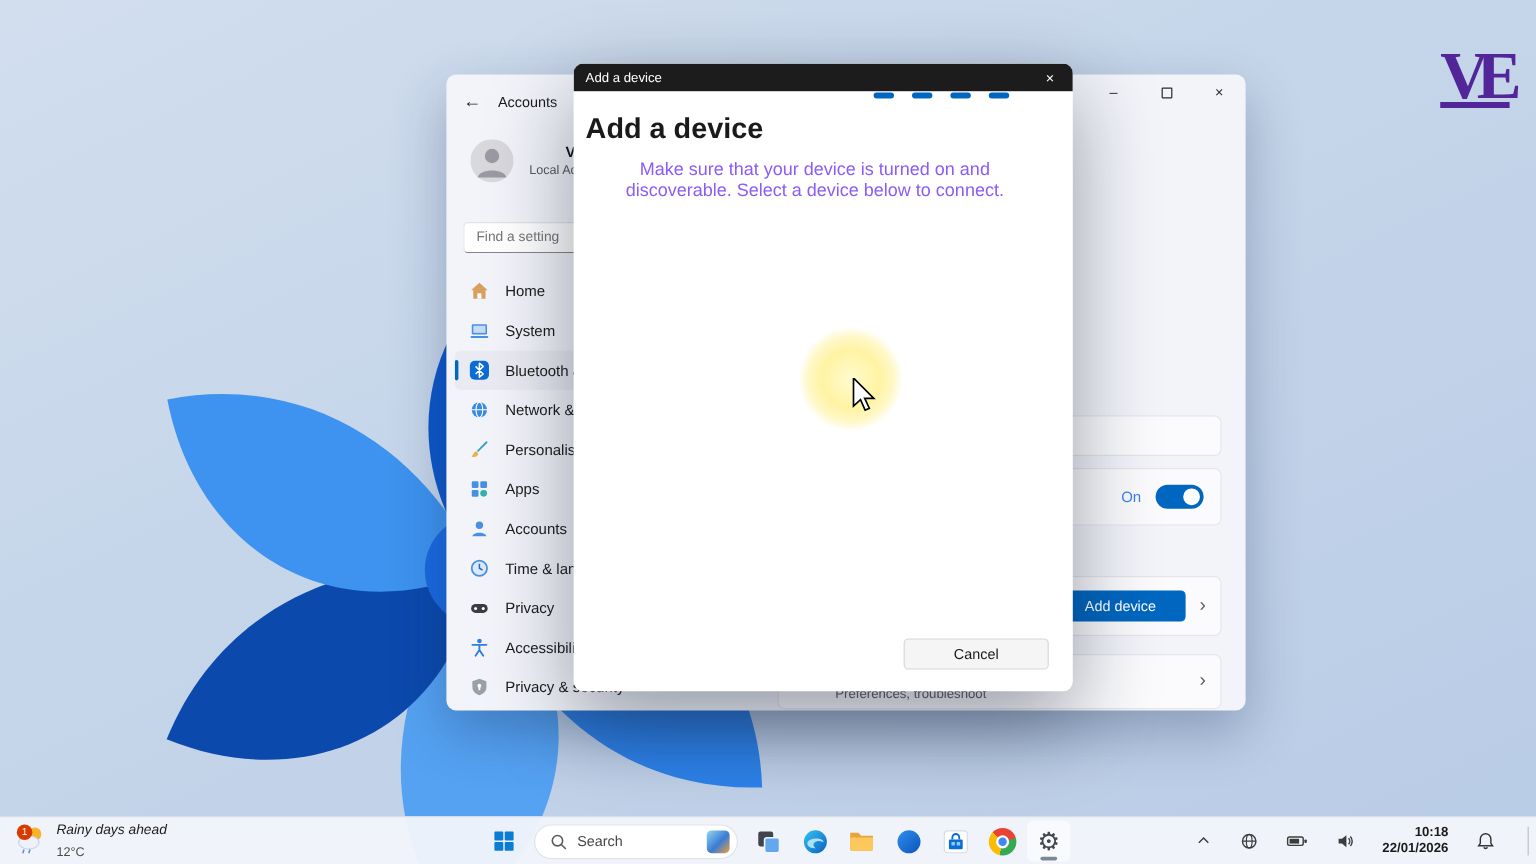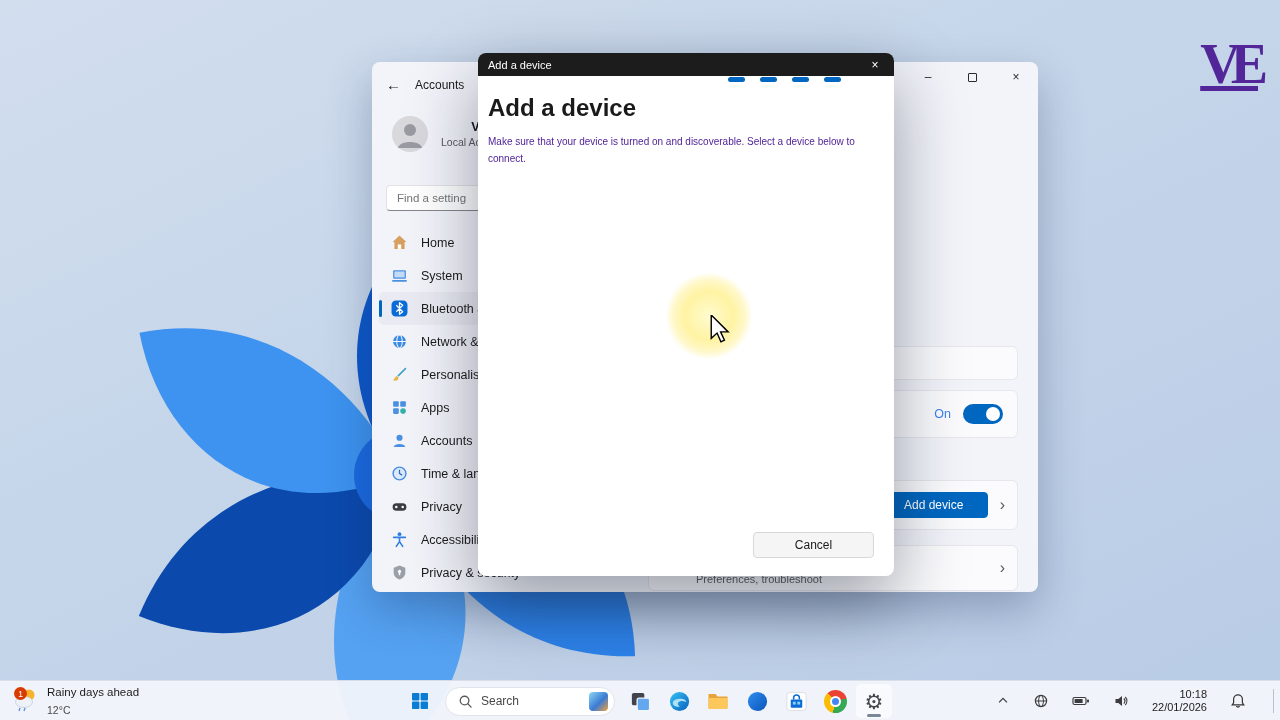--- a/index.html
+++ b/index.html
@@ -34,45 +34,45 @@
   .printers-sub { position:absolute; left:47px; bottom:5px; font-size:11px; color:#606060; }
   .printers-chev { position:absolute; right:12px; top:14px; }
 
   
   .dialog { position:absolute; left:478px; top:53px; width:416px; height:523px; border-radius:8px; background:#ffffff; box-shadow:0 26px 70px rgba(10,20,40,.40); z-index:20; overflow:hidden; }
   .dlg-titlebar { height:23px; background:#1c1c1c; color:#ffffff; font-size:11px; display:flex; align-items:center; padding-left:10px; position:relative; }
   .dlg-close { position:absolute; right:0; top:0; width:38px; height:23px; display:flex; align-items:center; justify-content:center; color:#ffffff; font-size:12px; }
   .progress-dots { position:absolute; left:0; top:23px; width:100%; height:8px; }
   .pdot { position:absolute; top:1px; width:17px; height:5px; border-radius:3px; background:#0067c0; }
   .dlg-heading { margin-top:18px; padding:0 24px 0 10px; font-size:24px; font-weight:600; color:#1a1a1a; }
-  .dlg-desc { margin-top:11px; padding:0 24px 0 10px; font-size:10px; color:#4c1d95; line-height:17px; max-width:444px; }
+  .dlg-desc { margin-top:11px; padding:0 24px 0 10px; font-size:15px; color:#8b5cf6; line-height:17px; max-width:444px;text-align:center; }
   .cancel-btn { position:absolute; right:20px; bottom:18px; width:121px; height:26px; background:#f5f5f5; border:1px solid #d8d8d8; border-radius:4px; font-size:12px; color:#1a1a1a; display:flex; align-items:center; justify-content:center; }
 
   
   .click-highlight { position:absolute; left:666px; top:273px; width:86px; height:86px; border-radius:50%; z-index:25;
      background:radial-gradient(circle, rgba(255,251,205,.97) 0%, rgba(255,240,140,.80) 40%, rgba(255,238,130,.45) 58%, rgba(255,238,130,0) 72%); }
   .cursor { position:absolute; left:709px; top:315px; z-index:26; }
 
   
   .taskbar { position:absolute; left:0; right:0; bottom:0; height:40px; background:rgba(242,245,251,.95); border-top:1px solid rgba(110,125,150,.18); z-index:30; }
   .weather { position:absolute; left:4px; top:2px; height:36px; display:flex; align-items:center; gap:7px; padding:0 8px; border-radius:4px; }
   .weather-badge { position:absolute; left:2px; top:2px; width:13px; height:13px; border-radius:50%; background:#d83b01; color:#fff; font-size:8.5px; display:flex; align-items:center; justify-content:center; }
-  .weather-line1 { font-size:11.5px; color:#1b1b1b; }
+  .weather-line1 { font-size:11.5px; color:#1b1b1b;font-style:italic; }
   .weather-line2 { font-size:10.5px; color:#4a4a4a; margin-top:6px; }
   .tb-center { position:absolute; left:402px; top:0; height:40px; display:flex; align-items:center; gap:3px; }
   .tb-icon { width:36px; height:34px; display:flex; align-items:center; justify-content:center; border-radius:5px; position:relative; }
   .tb-icon.active { background:rgba(255,255,255,.55); }
   .tb-icon.active::after { content:''; position:absolute; bottom:1px; left:11px; width:14px; height:3px; border-radius:2px; background:#7a8794; }
   .search-pill { width:170px; height:29px; margin:0 4px; background:#ffffff; border:1px solid #dfe3ea; border-radius:15px; display:flex; align-items:center; gap:8px; padding:0 6px 0 12px; }
   .search-pill span.txt { flex:1; font-size:12px; color:#474747; }
   .pill-img { width:19px; height:19px; border-radius:4px; background:linear-gradient(135deg,#8fd8f2 0%,#3a7bd5 55%,#f0a13a 100%); }
   .chrome { width:23px; height:23px; border-radius:50%; background:conic-gradient(from -45deg,#ea4335 0 33%,#34a853 33% 66%,#fbbc05 66% 100%); display:flex; align-items:center; justify-content:center; }
   .chrome-core { width:11px; height:11px; border-radius:50%; background:#4285f4; border:2px solid #ffffff; }
   .gear-glyph { font-size:21px; color:#43484e; line-height:1; }
-  .tb-right { position:absolute; right:4px; top:0; height:40px; display:flex; align-items:center; gap:23px; }
+  .tb-right { position:absolute; right:4px; top:0; height:40px; display:flex; align-items:center; gap:23px;font-weight:bold; }
   .tray-ic { display:flex; align-items:center; justify-content:center; }
   .clock { text-align:right; font-size:11px; color:#1b1b1b; line-height:13px; }
   .desk-sliver { width:3px; height:24px; border-left:1px solid rgba(90,100,120,.35); margin-left:4px; }
 </style>
 </head>
 <body>
 
 <div class="desktop">
   <svg class="bloom" width="660" height="545" viewBox="0 0 660 545">
     <g transform="translate(330,295)">

